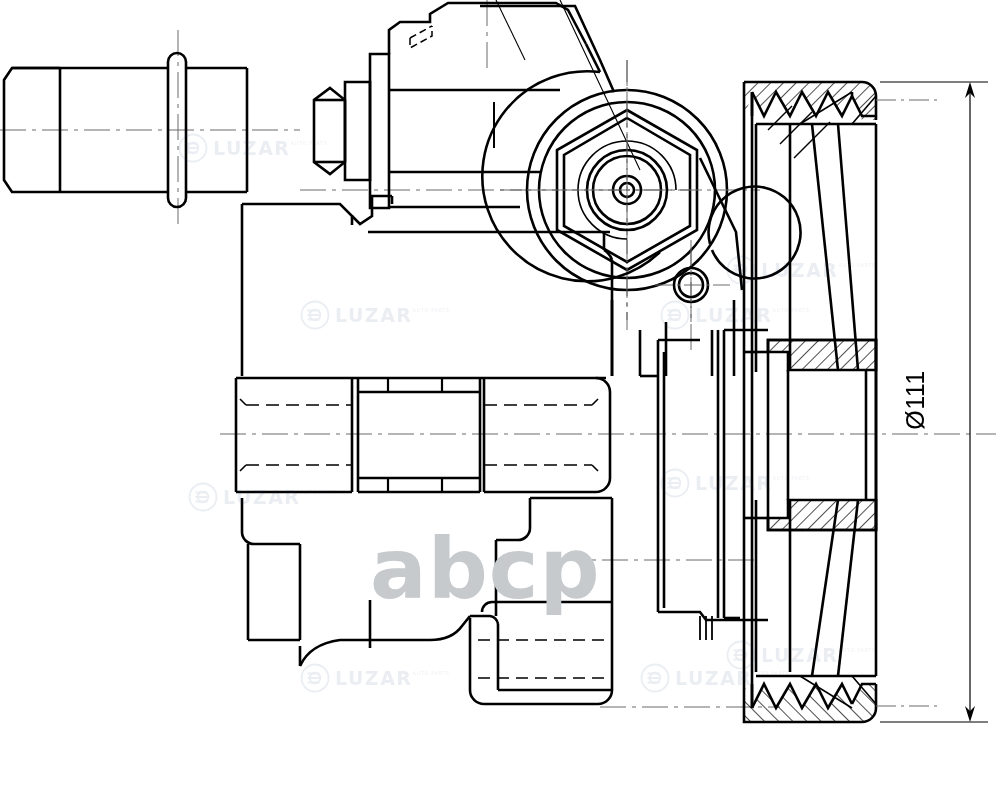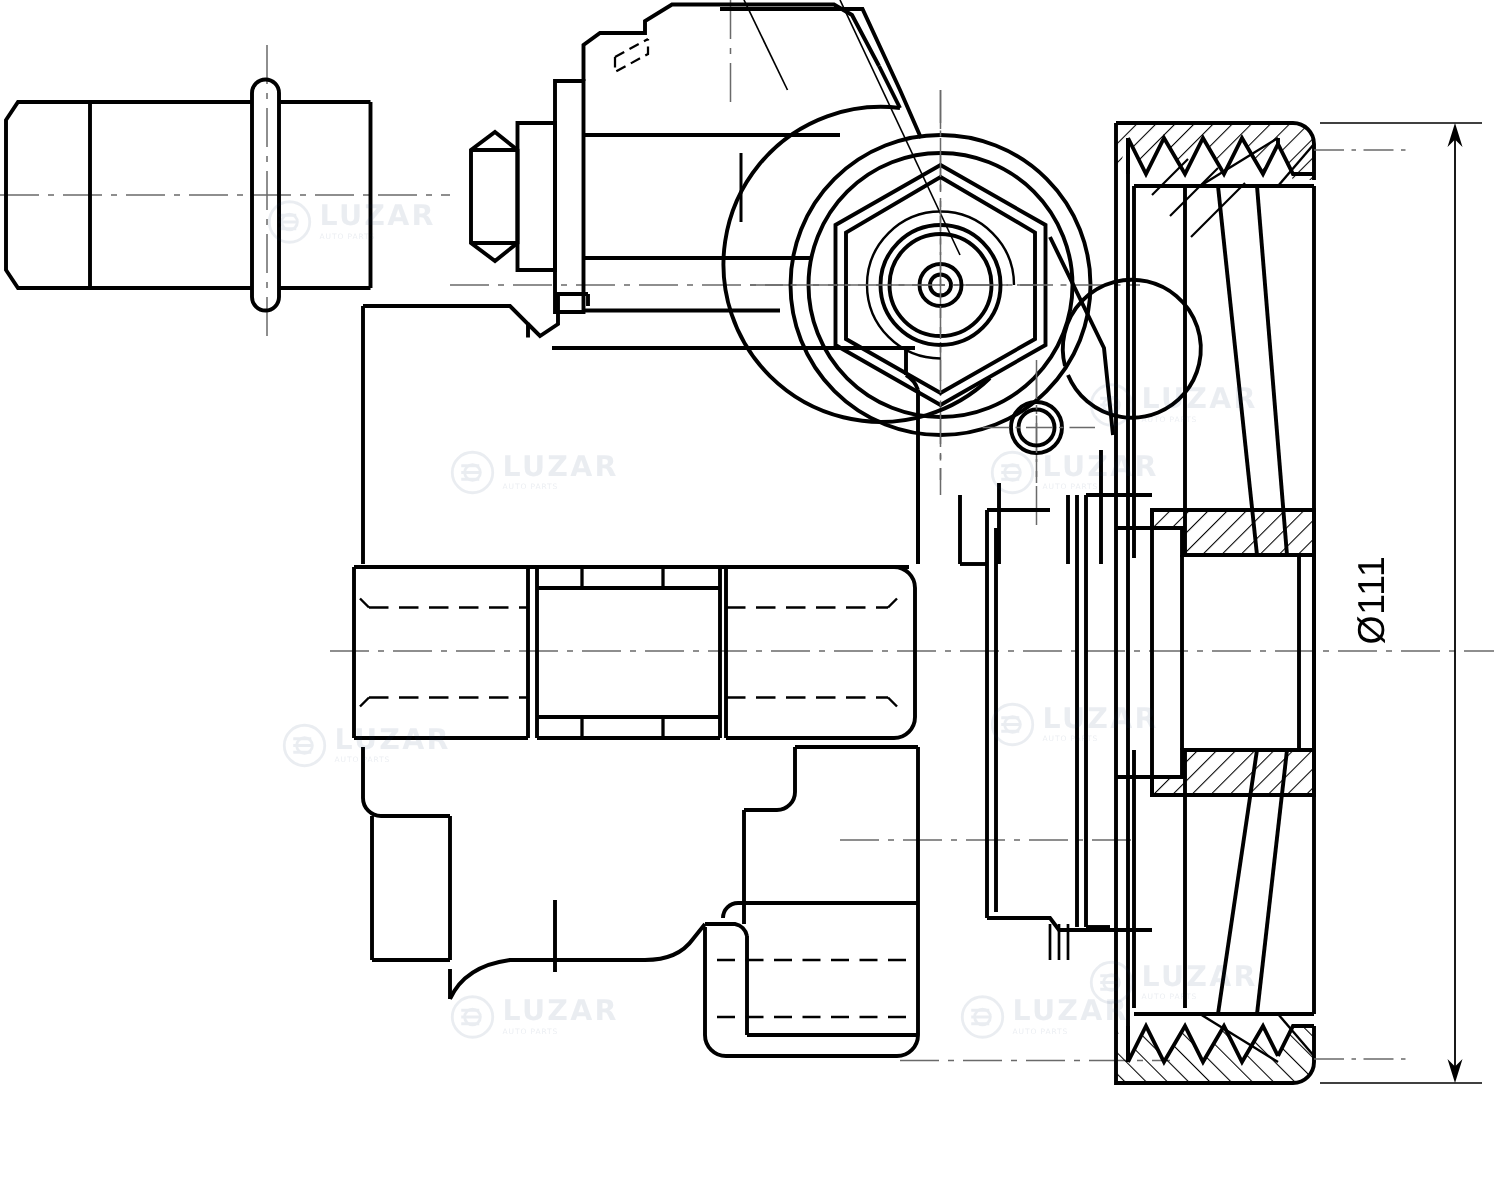--- a/index.html
+++ b/index.html
@@ -48,21 +48,21 @@
     opacity: 0.085;
   }
   .wm-luzar .wm-mark {
     width: 30px;
     height: 30px;
     margin-right: 5px;
     flex: 0 0 auto;
   }
   .wm-luzar .wm-txt {
     display: flex;
-    flex-direction: column;
+    flex-direction: row;
     line-height: 1;
   }
   .wm-luzar .wm-name {
     font-family: "DejaVu Sans", sans-serif;
     font-size: 19px;
     font-weight: 700;
     color: #1a3a6b;
     letter-spacing: 1.5px;
   }
   .wm-luzar .wm-sub {
@@ -349,20 +349,21 @@
       </g>
 
       <g stroke="#6a6a6a" stroke-width="1" stroke-dasharray="20 5 3 5">
         <line x1="876" y1="100" x2="940" y2="100"></line>
         <line x1="876" y1="706" x2="940" y2="706"></line>
       </g>
 
     </g>
   </svg>
 
+  <div class="wm-abcp">abcp</div>
 
   <div class="wm-luzar" style="left:178px; top:133px;">
     <svg class="wm-mark" viewBox="0 0 40 40">
       <circle cx="20" cy="20" r="18" fill="none" stroke="#1a3a6b" stroke-width="2.5"></circle>
       <path d="M10 14 h16 M10 20 h16 M10 26 h16" stroke="#1a3a6b" stroke-width="2.5" fill="none"></path>
       <circle cx="20" cy="20" r="7" fill="none" stroke="#1a3a6b" stroke-width="2.5"></circle>
     </svg>
     <span class="wm-txt">
       <span class="wm-name">LUZAR</span>
       <span class="wm-sub">AUTO PARTS</span>

